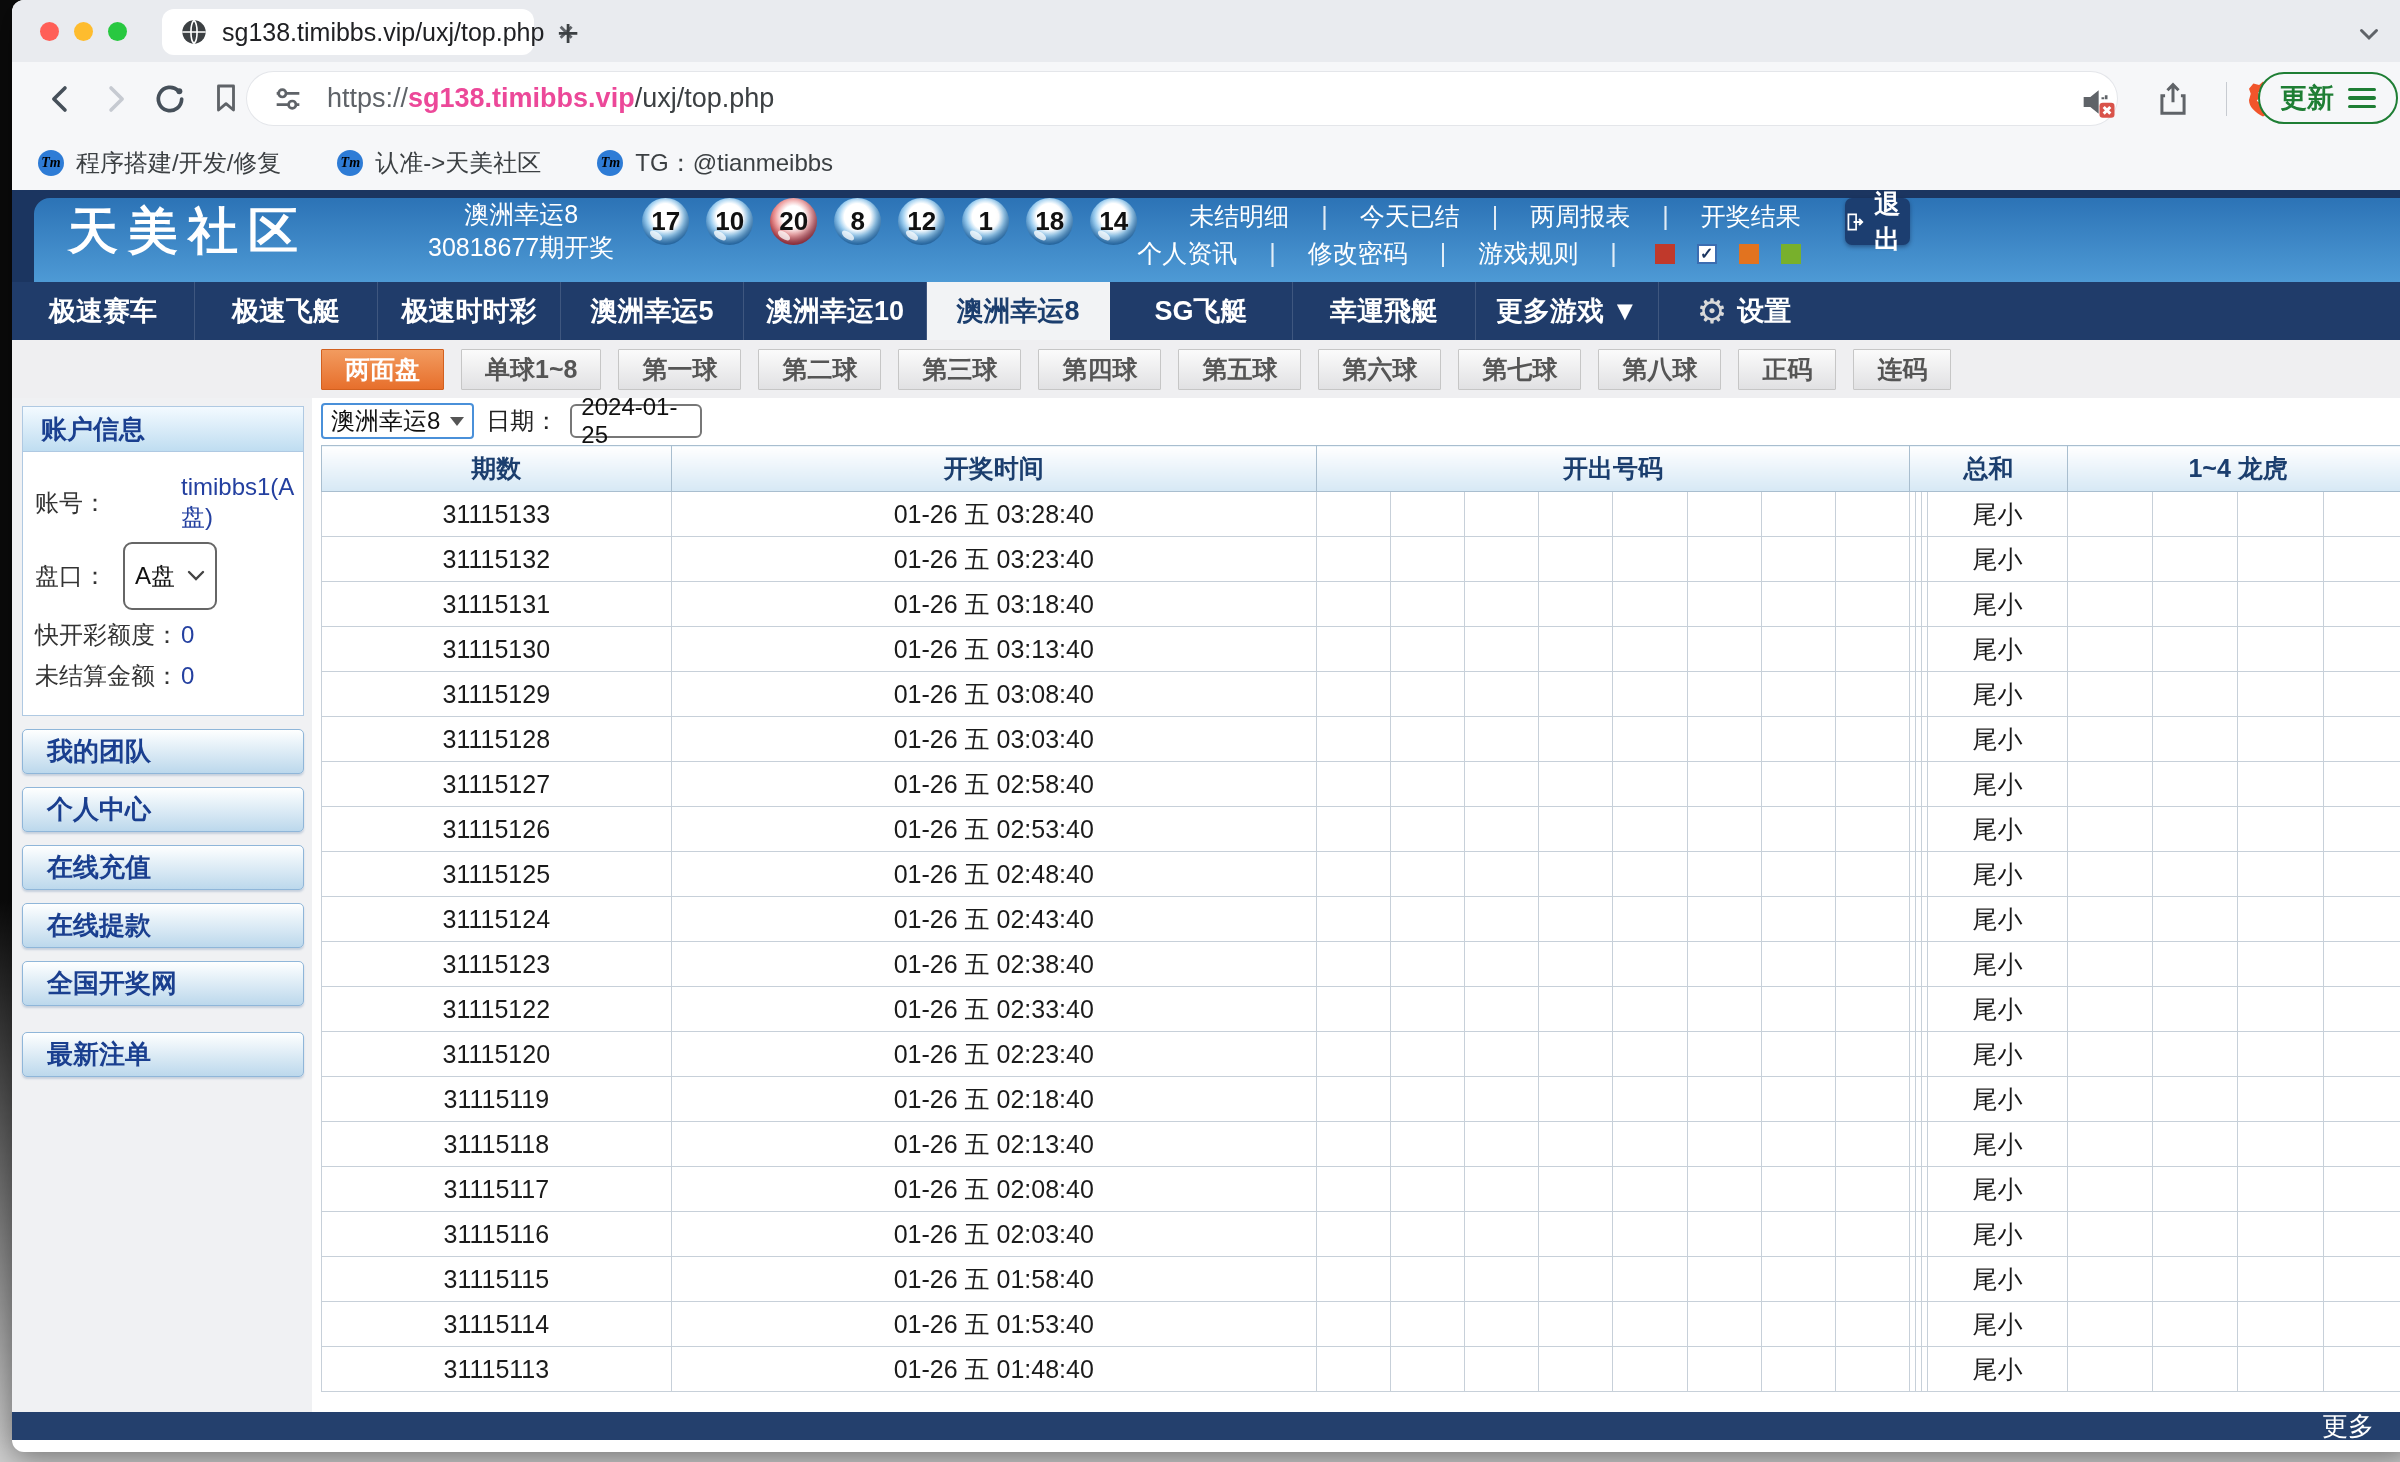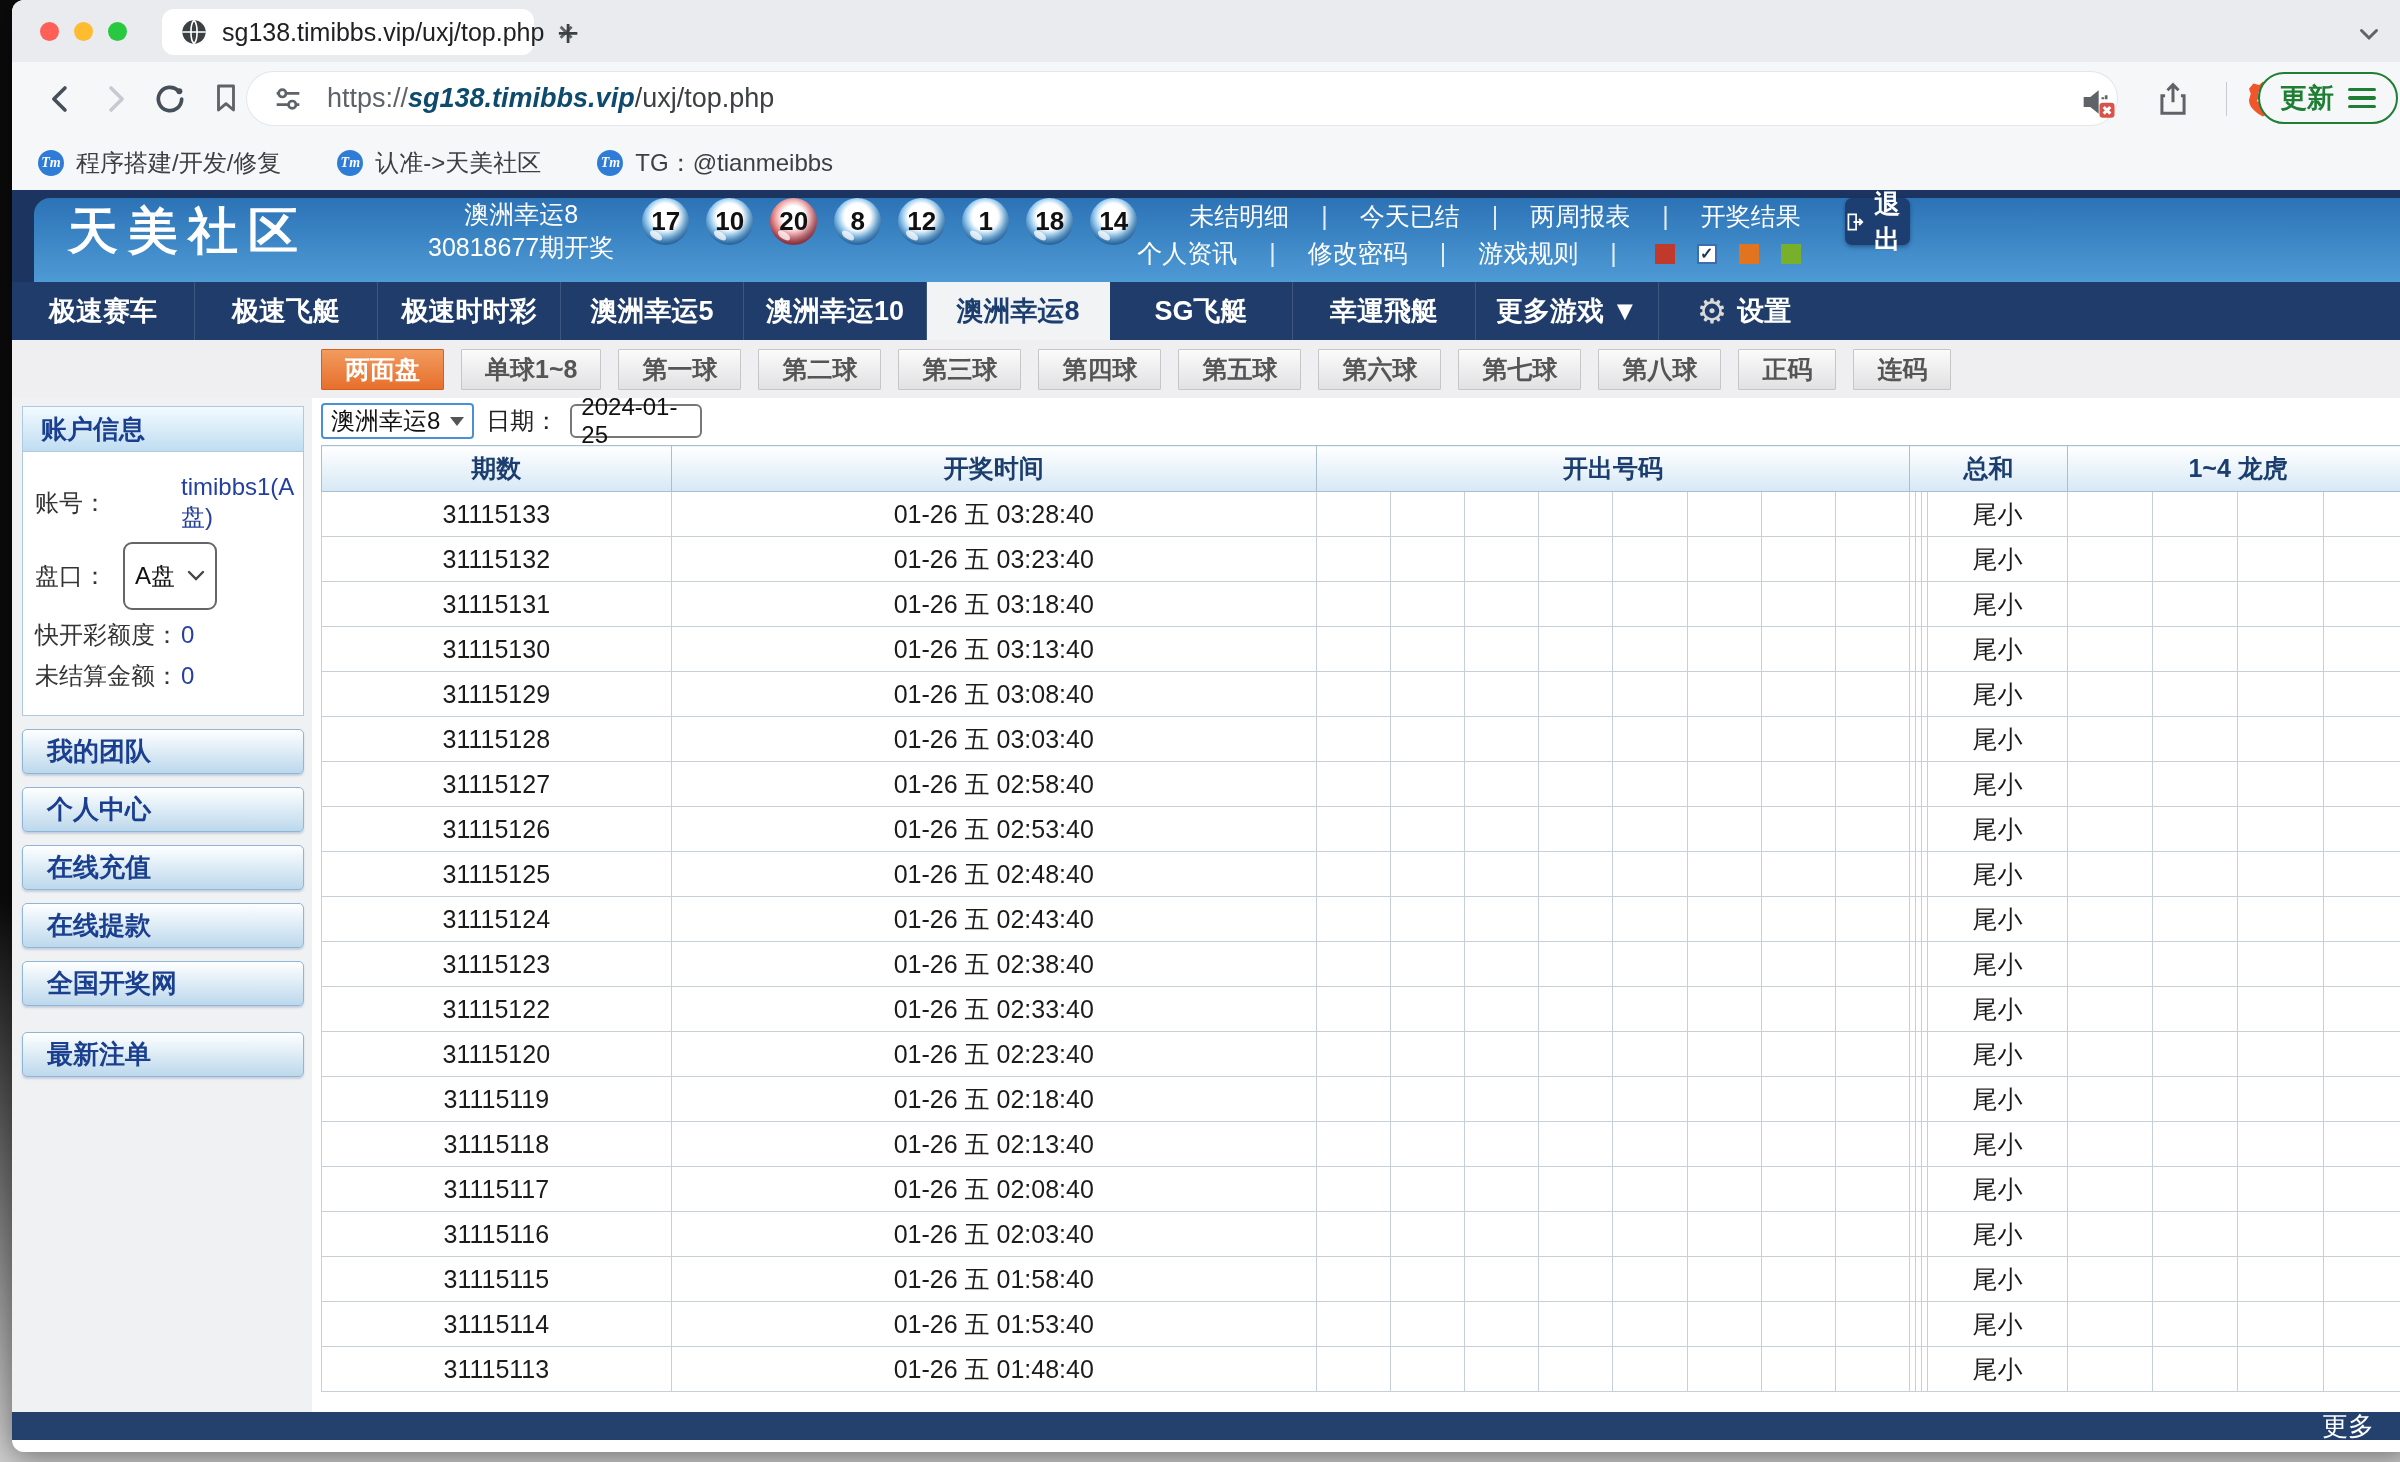--- a/index.html
+++ b/index.html
@@ -31,35 +31,35 @@
   .strip-chevron { position:absolute; right:28px; top:18px; }
 
   .toolbar { height:73px; background:#F6F7F9; position:relative; }
   .tb-ic { position:absolute; top:14px; }
   .urlpill {
     position:absolute; left:235px; top:10px; width:1870px; height:53px;
     background:#fff; border-radius:27px; display:flex; align-items:center;
     padding:0 24px; gap:22px; box-shadow:0 0 0 1px #E4E6EA;
   }
   .url-text { font-size:27px; color:#5F6368; white-space:nowrap; }
-  .url-text b { color:#0c4a6e;font-style:italic; }
+  .url-text b { color:#ec4899; }
   .url-text .path { color:#3C4043; }
   .update-btn {
     position:absolute; right:14px; top:10px; height:52px; padding:0 20px;
     border:2.5px solid #1E7E34; border-radius:26px; display:flex; align-items:center; gap:14px;
     color:#1E7E34; font-size:27px; font-weight:bold; background:#F6F7F9;
   }
   .hamburger { display:inline-flex; flex-direction:column; gap:5px; }
   .hamburger i { display:block; width:28px; height:3.5px; background:#1E7E34; border-radius:2px; }
   .tb-divider { position:absolute; width:1px; height:34px; background:#C7CBD1; top:20px; }
 
   .bookmarksbar { height:55px; background:#F6F7F9; display:flex; align-items:center; padding-left:26px; gap:56px; }
   .bm-item { display:flex; align-items:center; gap:12px; }
   .bm-ico {
-    width:26px; height:26px; border-radius:50%; background:#2E7CD6; color:#ffffff;
+    width:26px; height:26px; border-radius:50%; background:#2E7CD6; color:#000000;
     font:italic bold 14px "Liberation Serif", serif; display:flex; align-items:center; justify-content:center;
   }
   .bm-label { font-size:24px; color:#3C4043; }
 
   
   .page-top { height:92px; background:#1B3560; padding:8px 0 0 22px; }
   .site-header {
     height:84px; background:linear-gradient(180deg,#2C73B6,#4E9AD5);
     border-radius:16px 0 0 0; display:flex; align-items:flex-start;
   }

